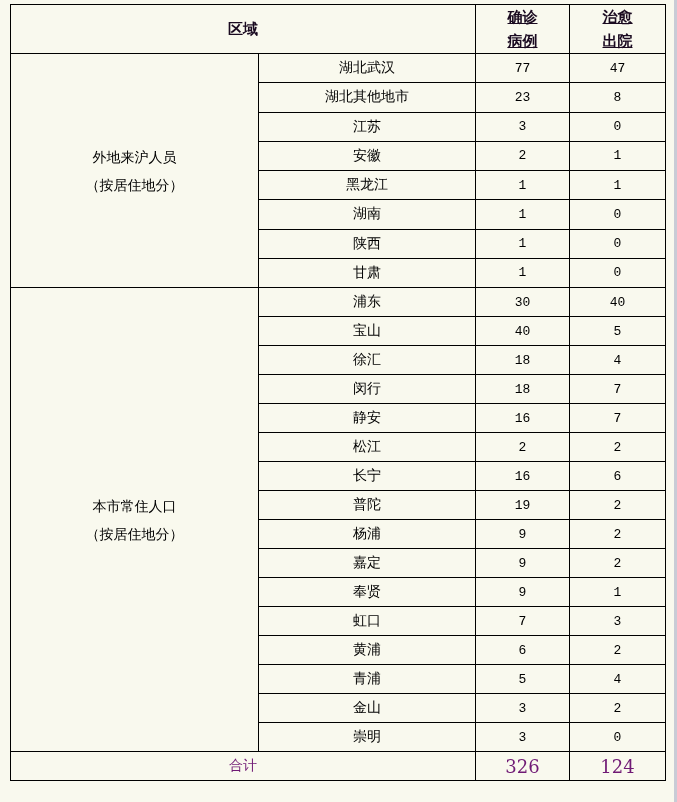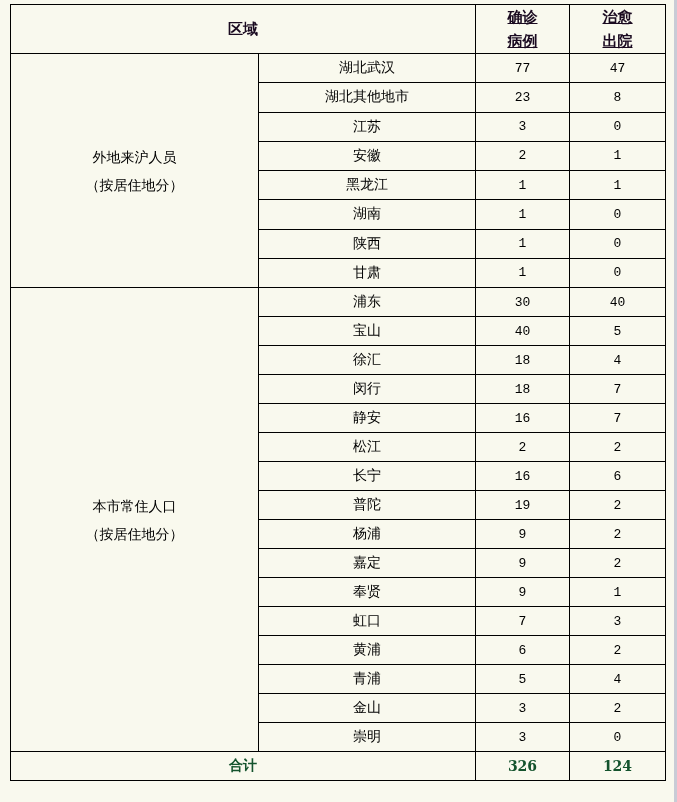--- a/index.html
+++ b/index.html
@@ -53,26 +53,26 @@
     tr.head .hl { display: block; text-decoration: underline; }
     tr.row td { height: 28px; }
     tr.row.g1 td { height: 28.25px; }
     td.group {
       line-height: 28px;
       font-size: 14px;
     }
     td.group .gl { display: block; }
     tr.total td {
       height: 28px;
-      font-weight: bold;
+      font-weight: normal;
       font-size: 14px;
-      color: #14532d;
+      color: #701a75;
     }
     .num { font-family: Liberation Mono, monospace; font-size: 13px; }
-    tr.total .num { font-family: "DejaVu Serif", "Liberation Serif", serif; font-size: 14px; }
+    tr.total .num { font-family: "DejaVu Serif", "Liberation Serif", serif; font-size: 18px; }
   </style>
 </head>
 <body>
 
 <div class="right-strip"></div>
 
 <table class="stats">
   <colgroup>
     <col class="c1">
       <col class="c2">

